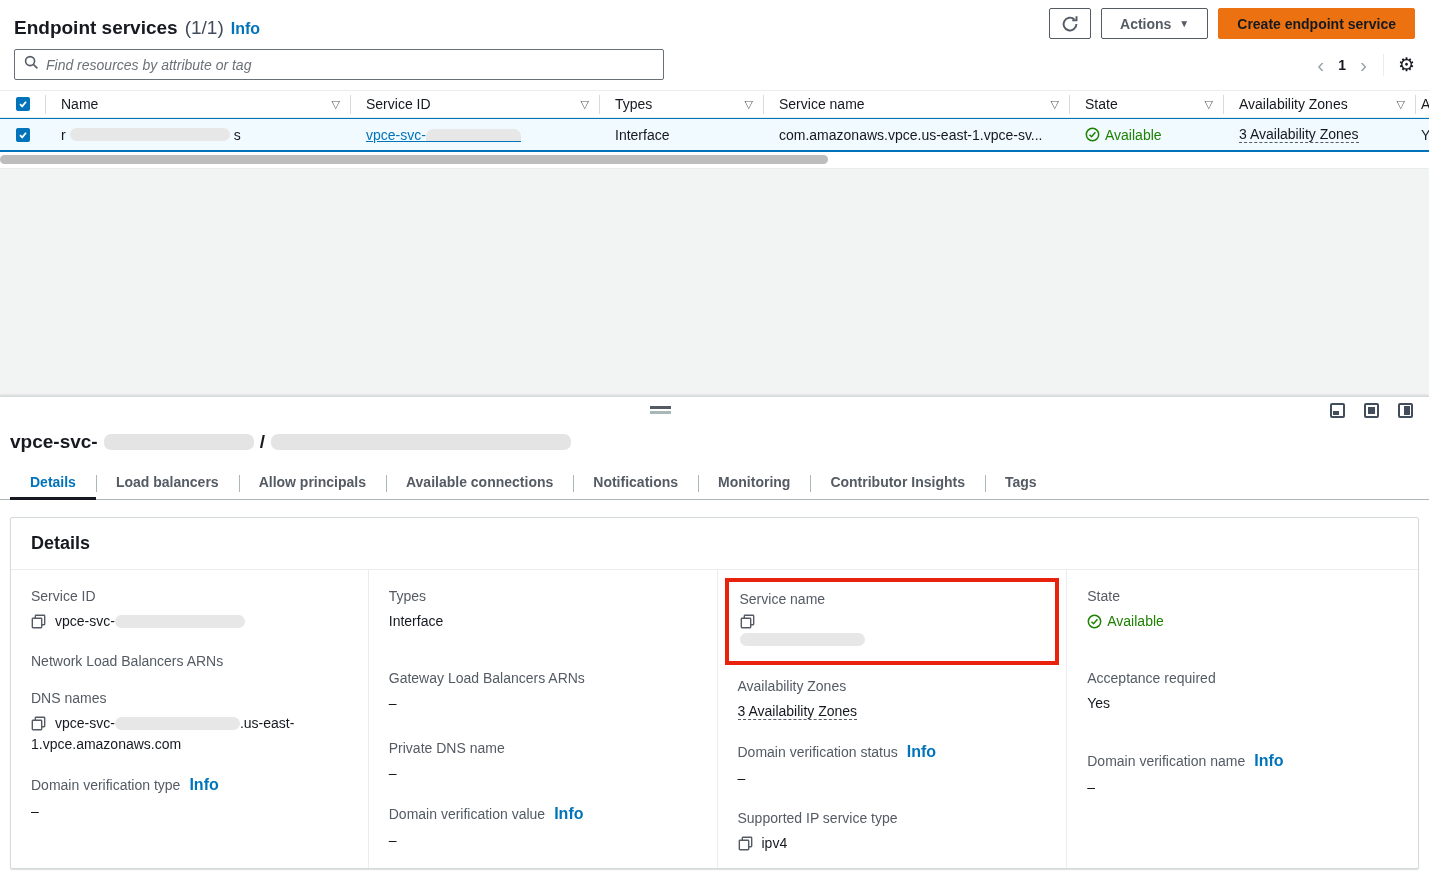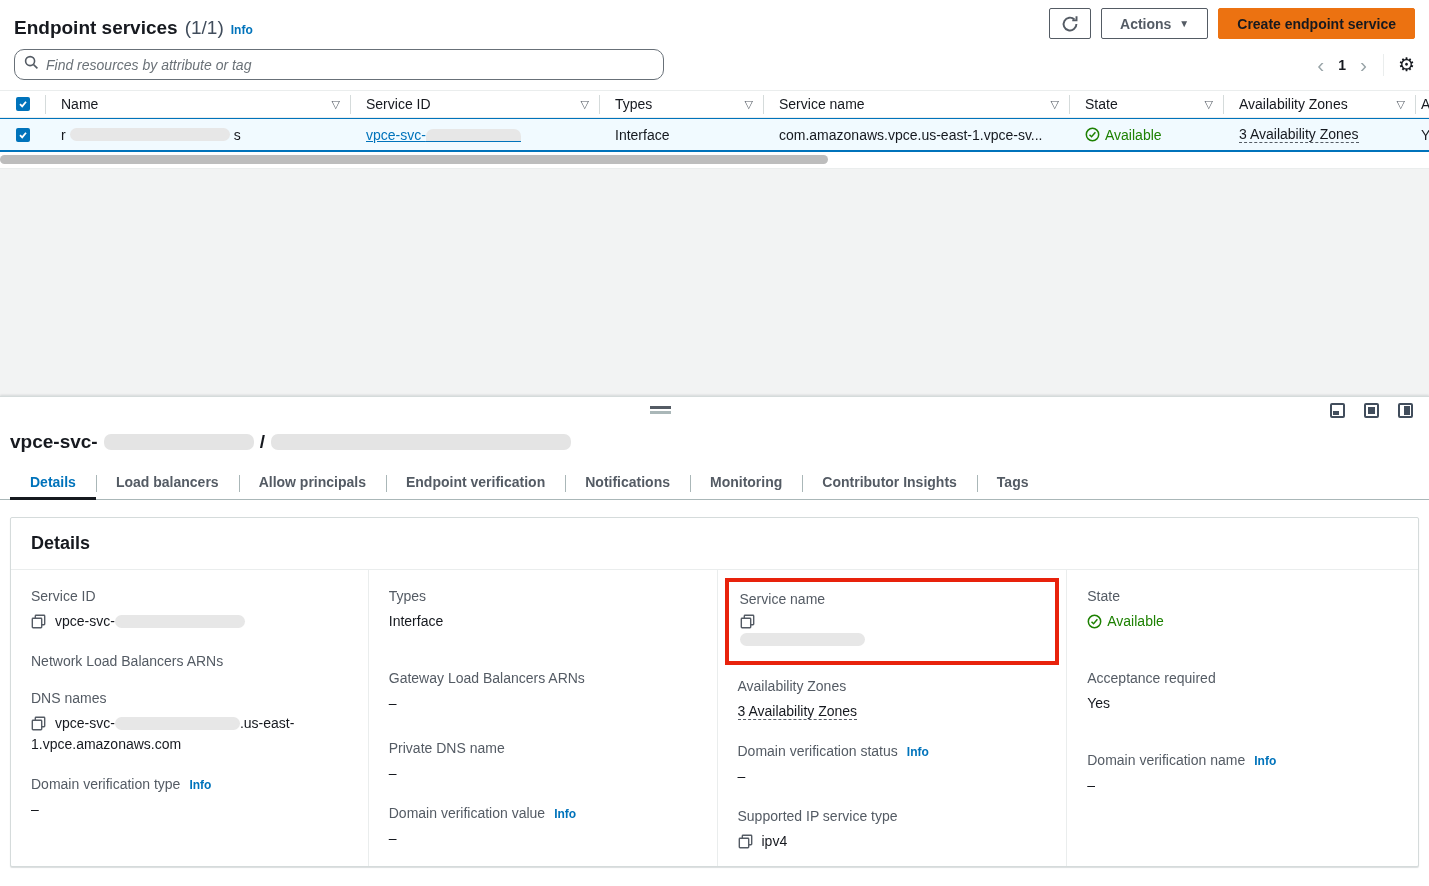--- a/index.html
+++ b/index.html
@@ -5,31 +5,31 @@
   * { margin:0; padding:0; box-sizing:border-box; }
   html,body { width:1429px; height:886px; overflow:hidden; background:#fff;
     font-family:"Liberation Sans", sans-serif; color:#16191f; }
 
   
   .top-section { background:#fff; }
   .header-row { display:flex; justify-content:space-between; align-items:flex-end; padding:8px 14px 4px 14px; }
   .header-left { display:flex; align-items:baseline; gap:7px; }
   .page-title { font-size:19px; font-weight:700; }
   .page-count { font-size:19px; font-weight:400; color:#414d5c; }
-  .info-link { font-size:12px; font-weight:700; color:#0073bb; text-decoration:none; cursor:pointer; }
+  .info-link { font-size:16px; font-weight:700; color:#0073bb; text-decoration:none; cursor:pointer; }
   .header-actions { display:flex; gap:10px; align-items:center; }
   .btn { height:31px; display:inline-flex; align-items:center; gap:8px; padding:0 18px;
     background:#fff; border:1px solid #545b64; border-radius:2px; color:#545b64;
     font-weight:700; font-size:14px; cursor:pointer; font-family:inherit; }
   .btn-icon { width:42px; justify-content:center; padding:0; }
   .btn-primary { background:#ec7211; border-color:#ec7211; color:#16191f; }
   .caret { font-size:10px; line-height:1; }
 
   .toolbar-row { display:flex; justify-content:space-between; align-items:center; padding:6px 14px 10px 14px; }
-  .search-box { width:650px; height:31px; border:1px solid #687078; border-radius:10px;
+  .search-box { width:650px; height:31px; border:1px solid #687078; border-radius:2px;
     display:flex; align-items:center; gap:7px; padding:0 9px; background:#fff; }
   .search-box input { flex:1; border:none; outline:none; font-size:14px; font-style:italic;
     color:#16191f; font-family:inherit; background:transparent; }
   .search-box input::placeholder { color:#6b7278; font-style:italic; }
   .pagination { display:flex; align-items:center; gap:12px; }
   .pg-chev { font-size:21px; color:#99a4a8; line-height:1; cursor:pointer; padding:0 2px; }
   .pg-num { font-size:14px; font-weight:700; cursor:pointer; }
   .pg-div { width:1px; height:22px; background:#eaeded; margin:0 2px; }
   .gear { font-size:19px; color:#16191f; cursor:pointer; line-height:1; }
 
@@ -252,21 +252,21 @@
     <span>vpce-svc-</span>
     <span class="rd rd-t" style="width:150px;"></span>
     <span>/</span>
     <span class="rd rd-t" style="width:300px;"></span>
   </div>
 
   <div class="tabs">
     <div class="tab active">Details</div>
     <div class="tab">Load balancers</div>
     <div class="tab">Allow principals</div>
-    <div class="tab">Endpoint verification</div>
+    <div class="tab">Available connections</div>
     <div class="tab">Notifications</div>
     <div class="tab">Monitoring</div>
     <div class="tab">Contributor Insights</div>
     <div class="tab">Tags</div>
   </div>
 
   <div class="card">
     <div class="card-header">Details</div>
     <div class="card-body">
 

